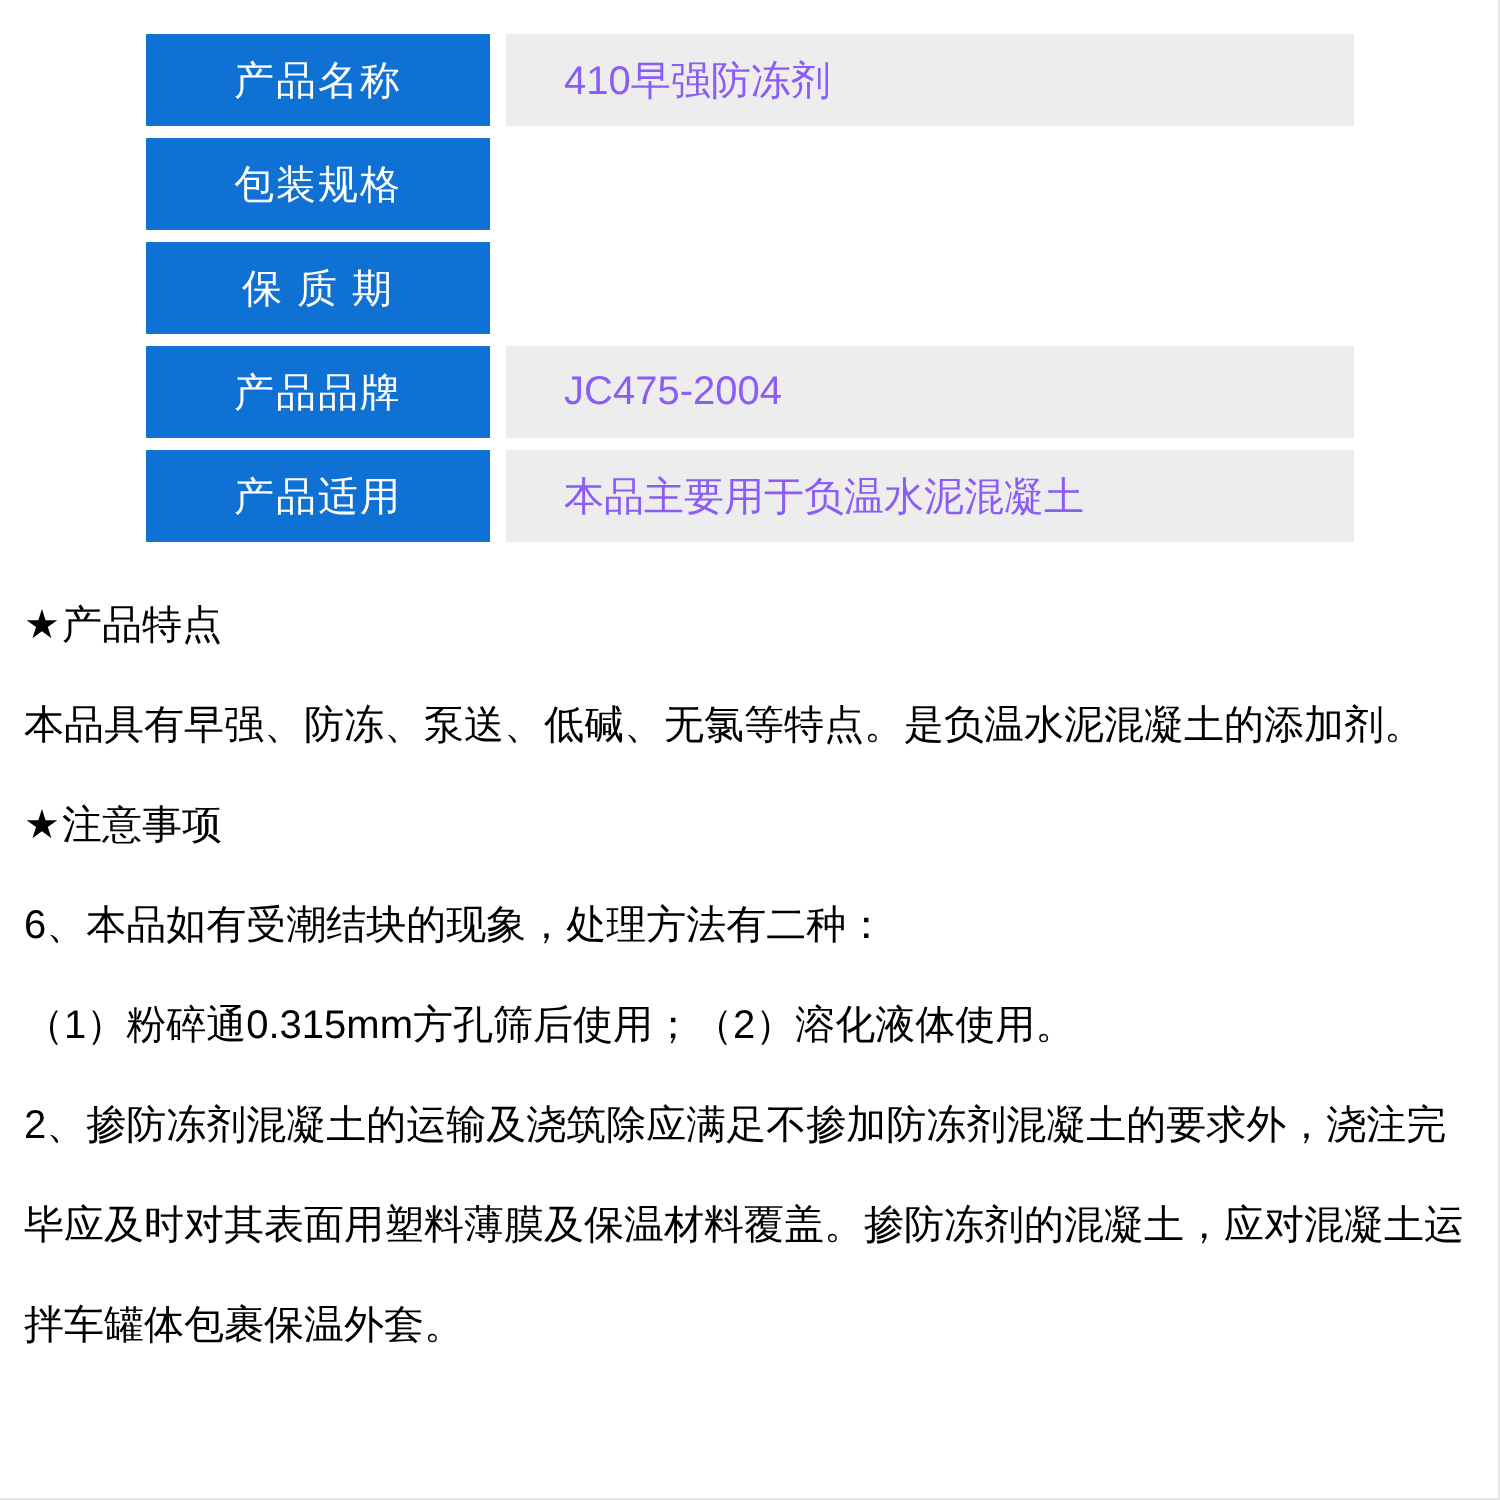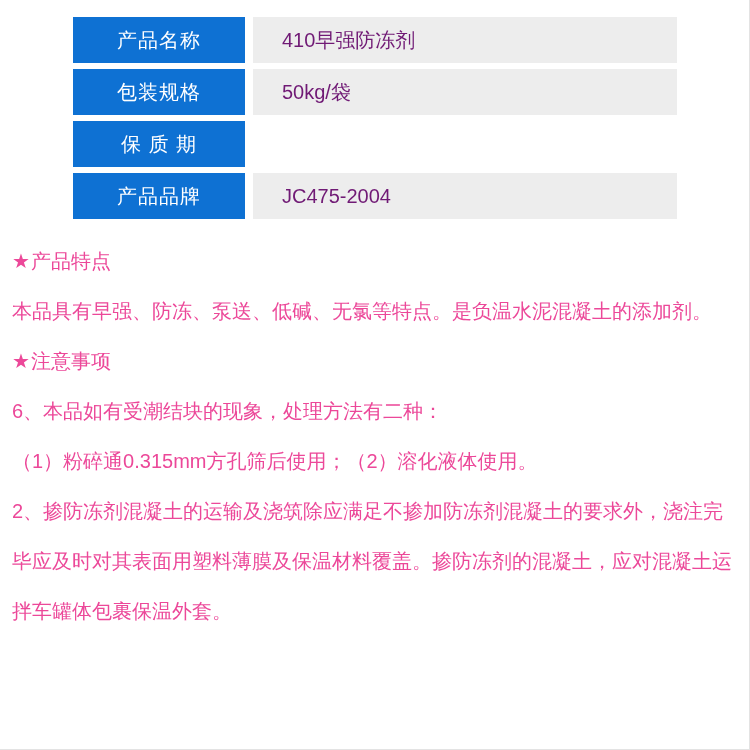--- a/index.html
+++ b/index.html
@@ -35,60 +35,63 @@
     display: flex;
     align-items: center;
     justify-content: center;
     flex: none;
     letter-spacing: 1px;
   }
   .spec-value {
     width: 424px;
     margin-left: 8px;
     background: #ededed;
-    color: #701a75;
+    color: #8b5cf6;
     font-size: 20px;
     display: flex;
     align-items: center;
     padding-left: 29px;
     flex: none;
     text-align: center;
   }
   
   .text-block {
     margin-top: 17px;
     padding: 0 10px 0 12px;
     font-size: 20px;
     line-height: 50px;
-    color: #ec4899;
+    color: #000000;
   }
   .section-heading { font-weight: normal; }
   .section-heading .star { margin-right: 1px; }
   .para { font-weight: normal; }
 </style>
 </head>
 <body>
 
 <div class="page">
 
   <div class="spec-table">
     <div class="spec-row">
       <div class="spec-label">产品名称</div>
       <div class="spec-value">410早强防冻剂</div>
     </div>
     <div class="spec-row">
       <div class="spec-label">包装规格</div>
-      <div class="spec-value">50kg/袋</div>
     </div>
     <div class="spec-row">
       <div class="spec-label">保 质 期</div>
     </div>
     <div class="spec-row">
       <div class="spec-label">产品品牌</div>
       <div class="spec-value">JC475-2004</div>
+    </div>
+    <div class="spec-row">
+      <div class="spec-label">产品适用</div>
+      <div class="spec-value">本品主要用于负温水泥混凝土</div>
     </div>
   </div>
 
   <div class="text-block">
     <div class="section-heading">
       <span class="star">★</span><span>产品特点</span>
     </div>
     <div class="para">本品具有早强、防冻、泵送、低碱、无氯等特点。是负温水泥混凝土的添加剂。</div>
     <div class="section-heading">
       <span class="star">★</span><span>注意事项</span>

